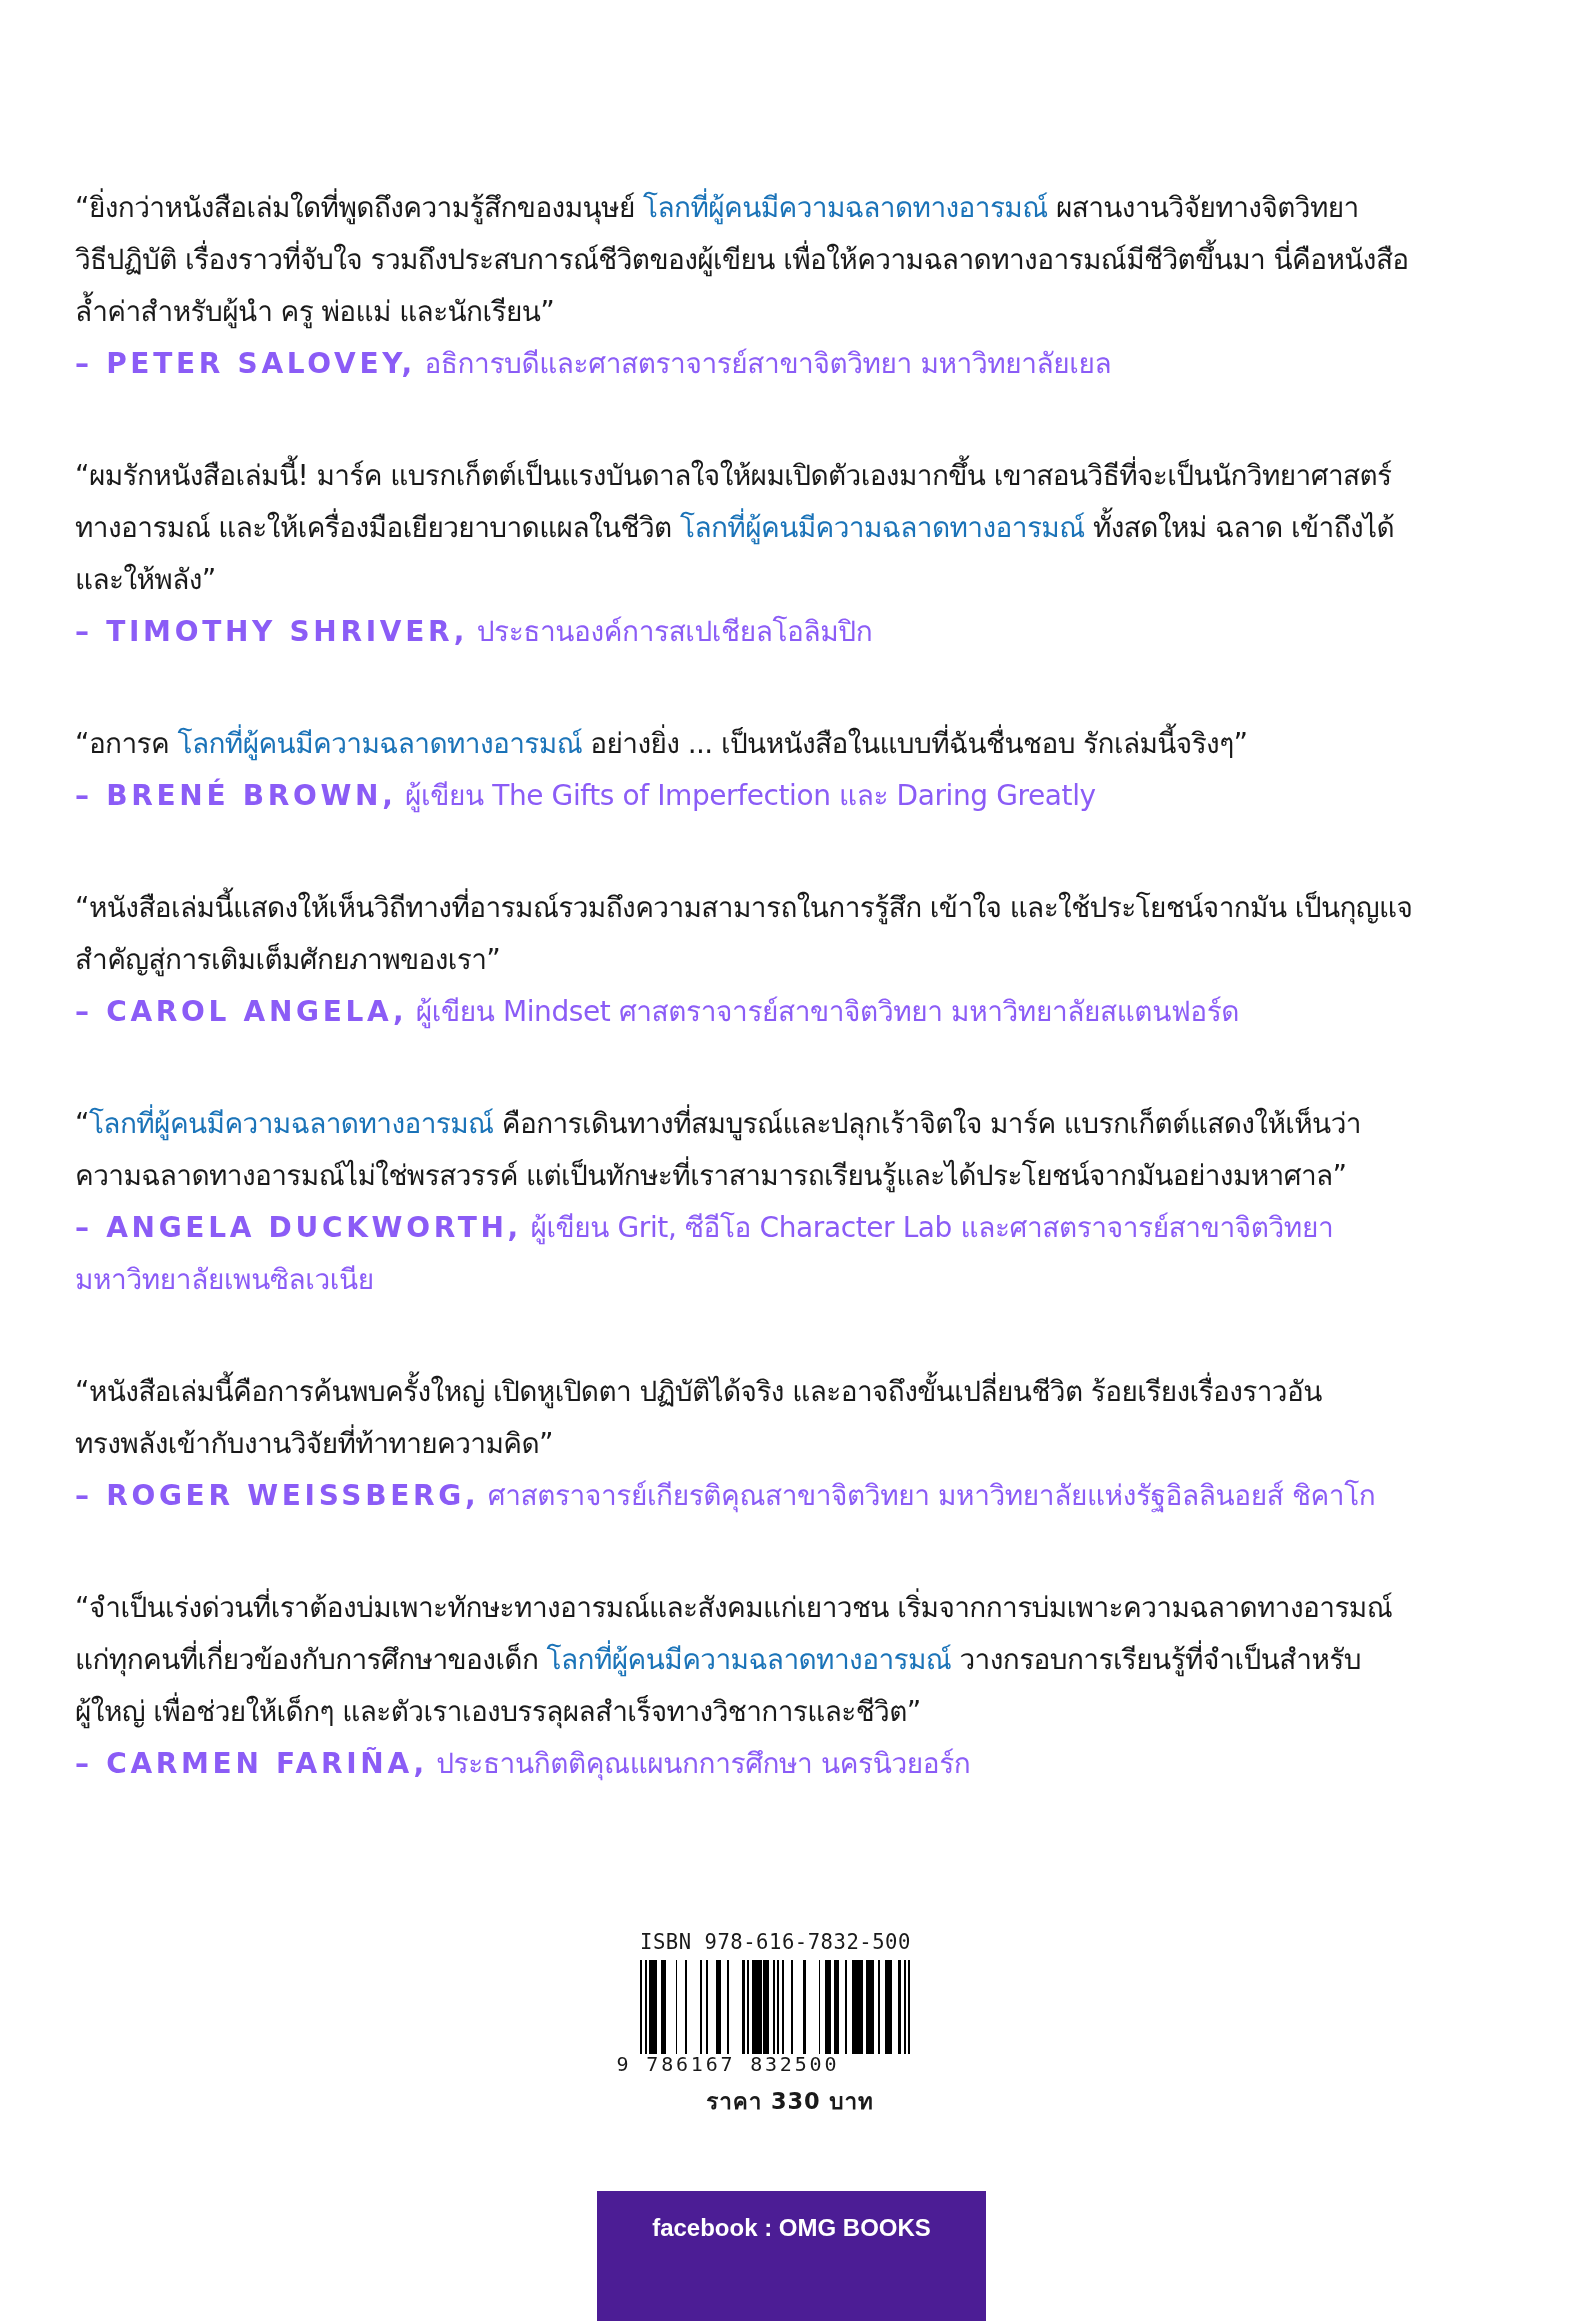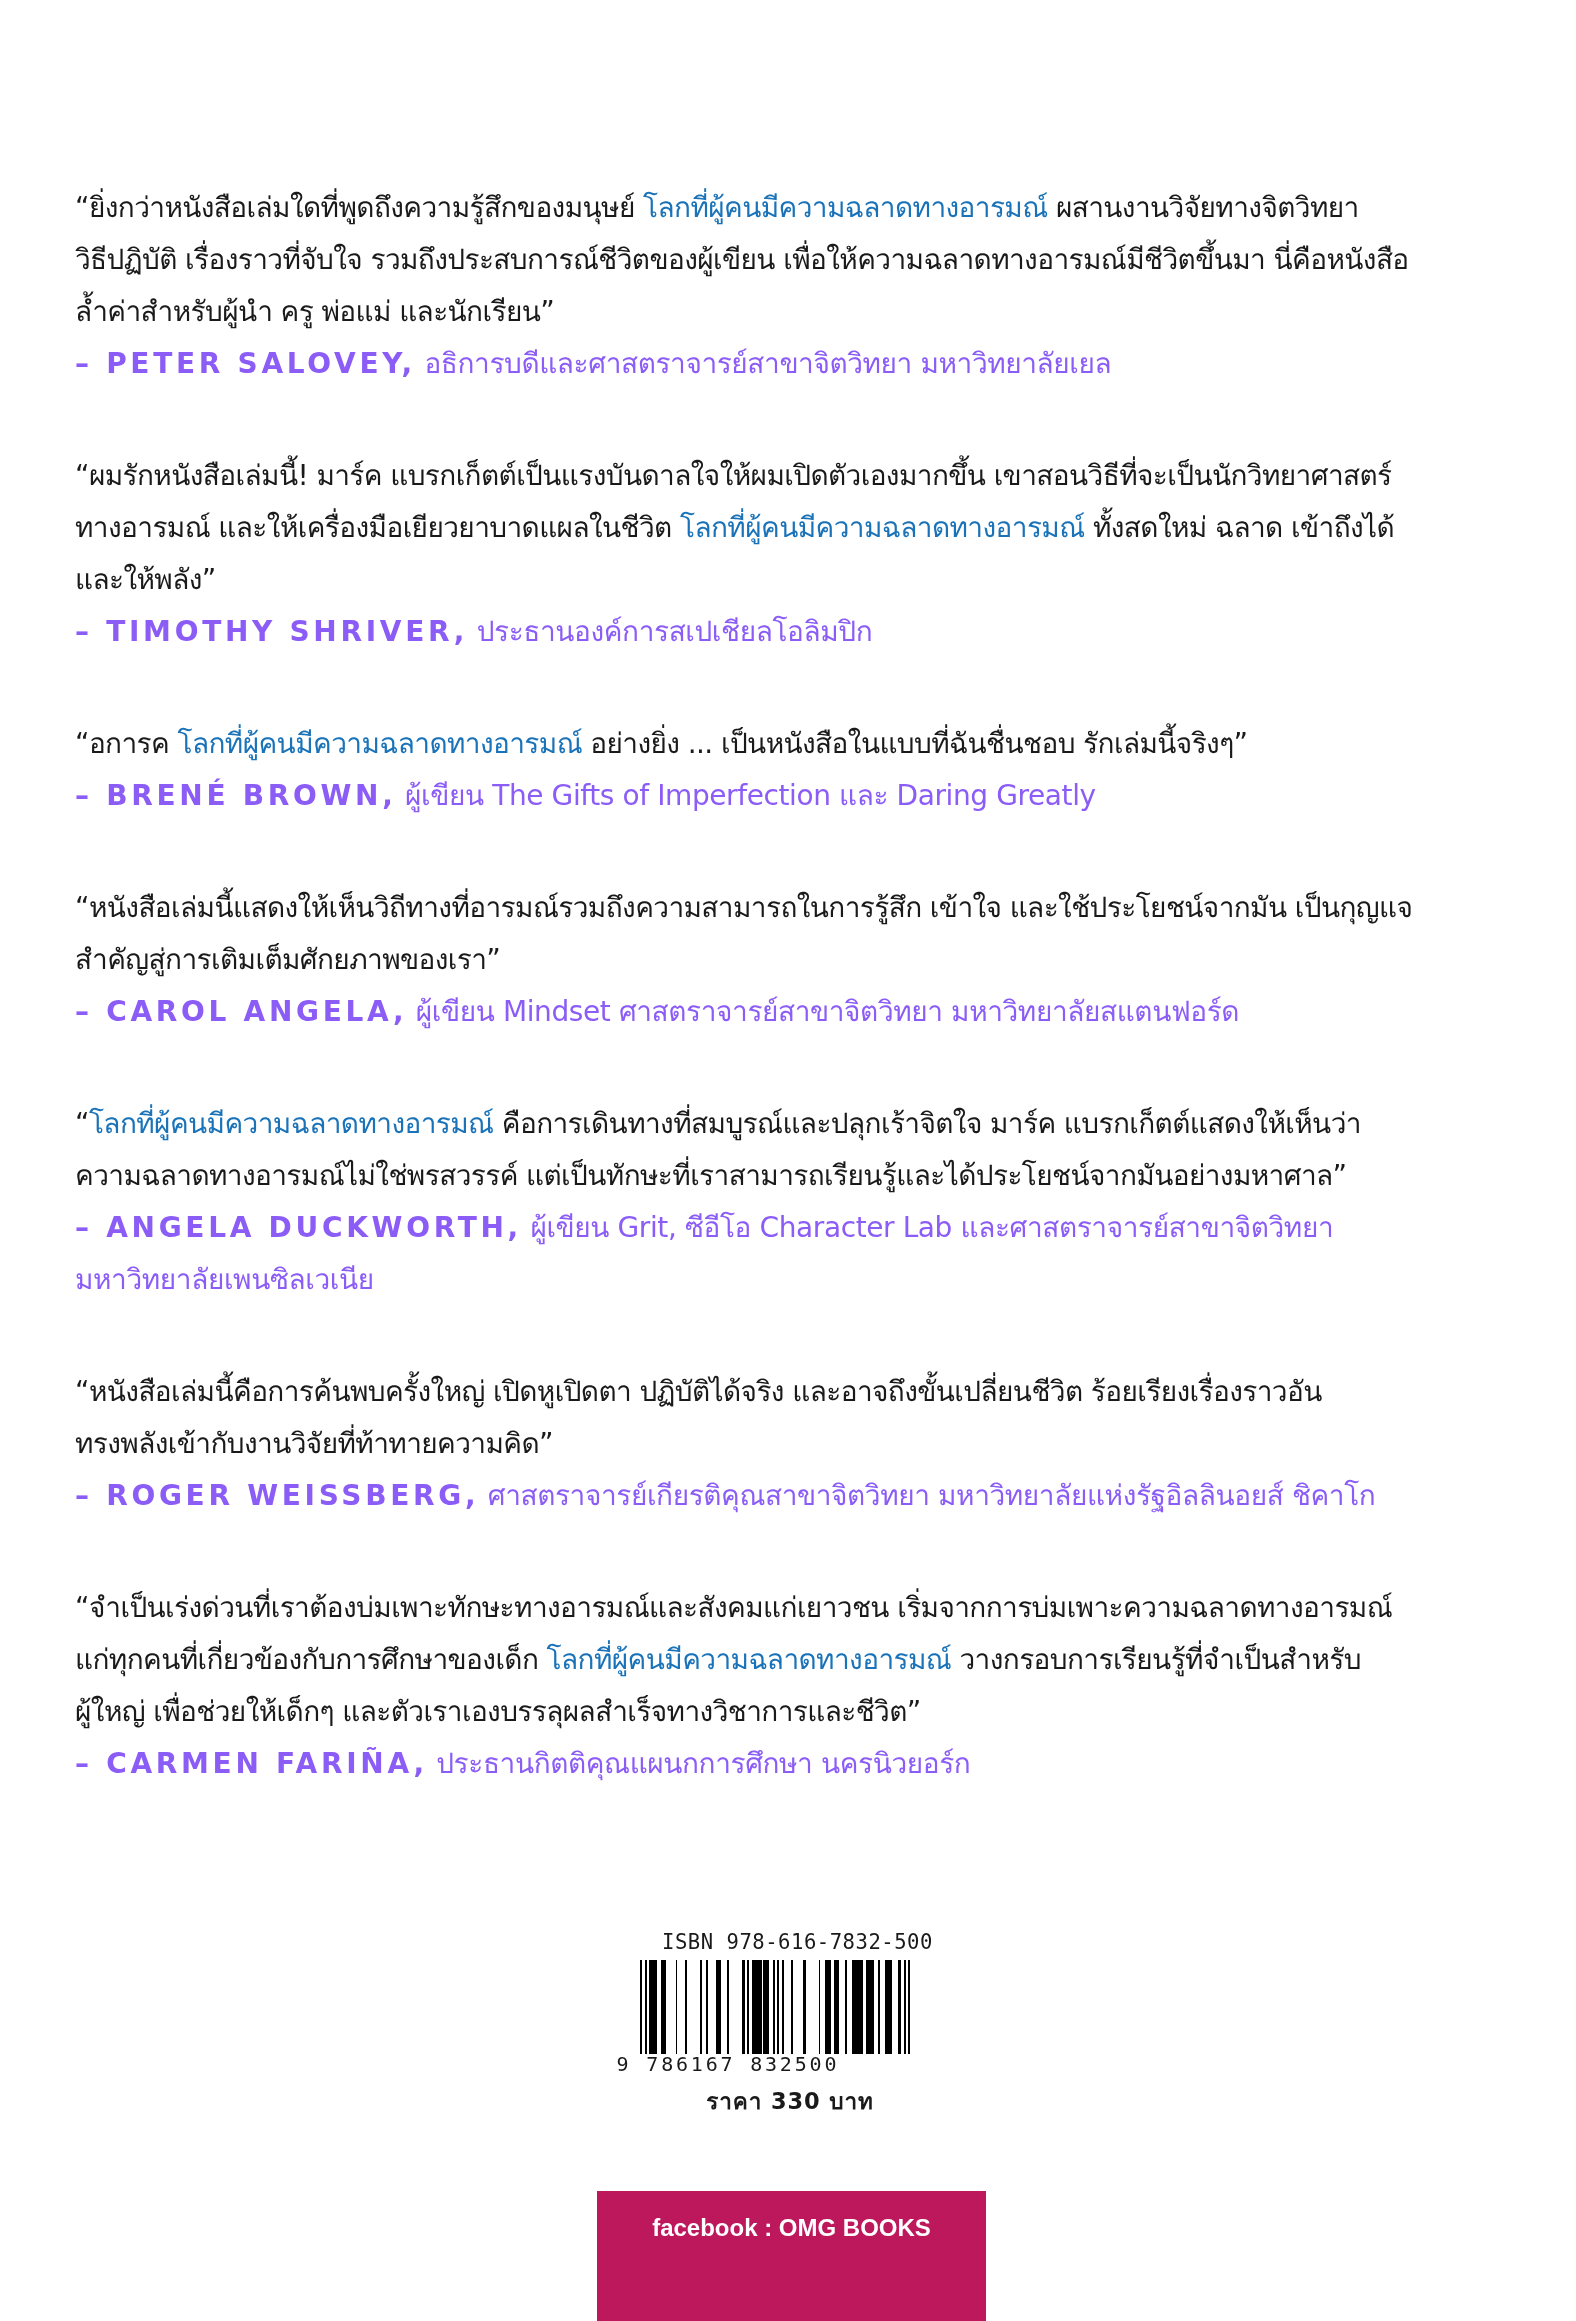--- a/index.html
+++ b/index.html
@@ -5,26 +5,26 @@
   html, body { margin:0; padding:0; background:#ffffff; }
   body { width:1577px; height:2322px; position:relative; overflow:hidden;
          font-family:"DejaVu Sans","Liberation Sans",sans-serif; color:#1a1a1a; }
   .quotes { position:absolute; left:75px; top:182px; width:1433px; }
   .quote { margin:0 0 60px 0; }
   .qtext { font-size:28px; line-height:52px; letter-spacing:-0.6px; margin:0; }
   .title-blue { color:#1a73b8; }
   .attr { font-size:28px; line-height:52px; color:#8b5cf6; margin:0; letter-spacing:-0.4px; }
   .attr .name { font-weight:bold; letter-spacing:3.7px; }
   .isbn-block { position:absolute; left:640px; top:1930px; width:300px; text-align:center; }
-  .isbn-label { font-family:"DejaVu Sans Mono","Liberation Mono",monospace; font-size:20.6px; text-align:left; padding-left:0; letter-spacing:0.5px;margin-left:22px; }
+  .isbn-label { font-family:"DejaVu Sans Mono","Liberation Mono",monospace; font-size:20.6px; text-align:left; padding-left:0; letter-spacing:0.5px; }
   .barcode { display:flex; align-items:stretch; height:94px; margin-top:5.6px; }
   .barcode span { display:block; background:#000; margin-right:var(--g); width:var(--w); }
   .barcode-digits { font-family:"DejaVu Sans Mono","Liberation Mono",monospace; font-size:20px; letter-spacing:2.8px; margin-top:-1.9px; text-align:left; margin-left:-23.4px; }
   .price { font-size:22.5px; font-weight:bold; margin-top:7.5px; letter-spacing:0.9px; }
-  .banner { position:absolute; left:597px; top:2191px; width:389px; height:131px; background:#be185d; }
+  .banner { position:absolute; left:597px; top:2191px; width:389px; height:131px; background:#4c1d95; }
   .banner-text { color:#ffffff; font-family:"Liberation Sans",sans-serif; font-weight:bold; font-size:24px; text-align:center; margin-top:22.5px; }
 </style>
 </head>
 <body>
 
 <div class="quotes">
 
   <div class="quote">
     <p class="qtext"><span>“ยิ่งกว่าหนังสือเล่มใดที่พูดถึงความรู้สึกของมนุษย์ </span><span class="title-blue">โลกที่ผู้คนมีความฉลาดทางอารมณ์</span><span> ผสานงานวิจัยทางจิตวิทยา</span></p>
     <p class="qtext">วิธีปฏิบัติ เรื่องราวที่จับใจ รวมถึงประสบการณ์ชีวิตของผู้เขียน เพื่อให้ความฉลาดทางอารมณ์มีชีวิตขึ้นมา นี่คือหนังสือ</p>

